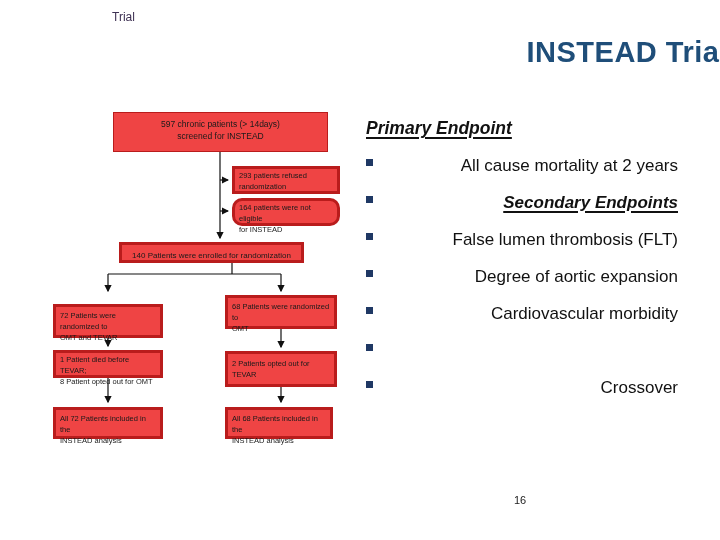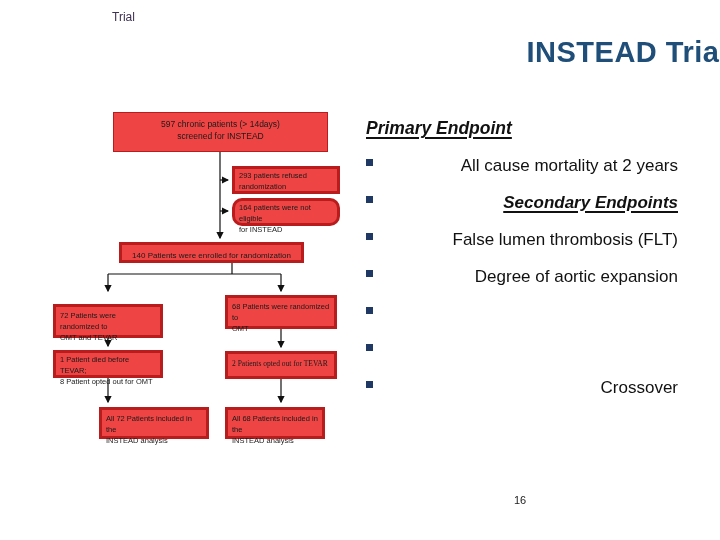--- a/index.html
+++ b/index.html
@@ -16,23 +16,23 @@
       font-size:7.5px;line-height:1.45;color:#1a1a1a;padding:2px 4px;}
   .fb span{display:block;}
   #fb-screened{left:113px;top:112px;width:215px;height:40px;text-align:center;
       font-size:8.5px;border-width:1.5px;padding-top:5px;}
   #fb-refused{left:232px;top:166px;width:108px;height:28px;}
   #fb-noteligible{left:232px;top:198px;width:108px;height:28px;border-radius:10px;}
   #fb-enrolled{left:103px;top:242px;width:185px;height:21px;text-align:center;font-size:8px;padding-top:5px;margin-left:16px;}
   #fb-omt-tevar{left:53px;top:304px;width:110px;height:34px;padding-top:4px;}
   #fb-omt{left:225px;top:295px;width:112px;height:34px;padding-top:4px;}
   #fb-died{left:53px;top:350px;width:110px;height:28px;}
-  #fb-opted{left:225px;top:351px;width:112px;height:28px;padding-top:5px;font-family:Liberation Serif, serif;}
-  #fb-analysis72{left:53px;top:407px;width:110px;height:32px;padding-top:4px;margin-left:46px;}
-  #fb-analysis68{left:225px;top:407px;width:100px;height:32px;padding-top:4px;}
+  #fb-opted{left:225px;top:351px;width:112px;height:36px;padding-top:5px;}
+  #fb-analysis72{left:53px;top:407px;width:110px;height:32px;padding-top:4px;}
+  #fb-analysis68{left:225px;top:407px;width:108px;height:32px;padding-top:4px;}
 
   .connectors{position:absolute;left:0;top:0;width:720px;height:540px;pointer-events:none;}
 
   
   .endpoints{position:absolute;left:366px;top:110px;width:312px;color:#111;}
   .ep-heading{height:37px;display:flex;align-items:center;
       font-size:17.5px;font-weight:bold;font-style:italic;
       text-decoration:underline;text-decoration-thickness:1.6px;text-underline-offset:3px;}
   .ep-item{height:37px;display:flex;align-items:center;font-size:17px;justify-content:space-between;}
   .ep-item .sq{width:7px;height:7px;background:#1f3864;margin-right:2px;flex:none;transform:translateY(-3px);}
@@ -121,20 +121,21 @@
     <div class="ep-item">
       <span class="sq"></span>
       <span class="txt">False lumen thrombosis (FLT)</span>
     </div>
     <div class="ep-item">
       <span class="sq"></span>
       <span class="txt">Degree of aortic expansion</span>
     </div>
     <div class="ep-item">
       <span class="sq"></span>
+      <span class="txt">Cardiovascular morbidity</span>
     </div>
     <div class="ep-item">
       <span class="sq"></span>
     </div>
     <div class="ep-item">
       <span class="sq"></span>
       <span class="txt">Crossover</span>
     </div>
   </div>
 

